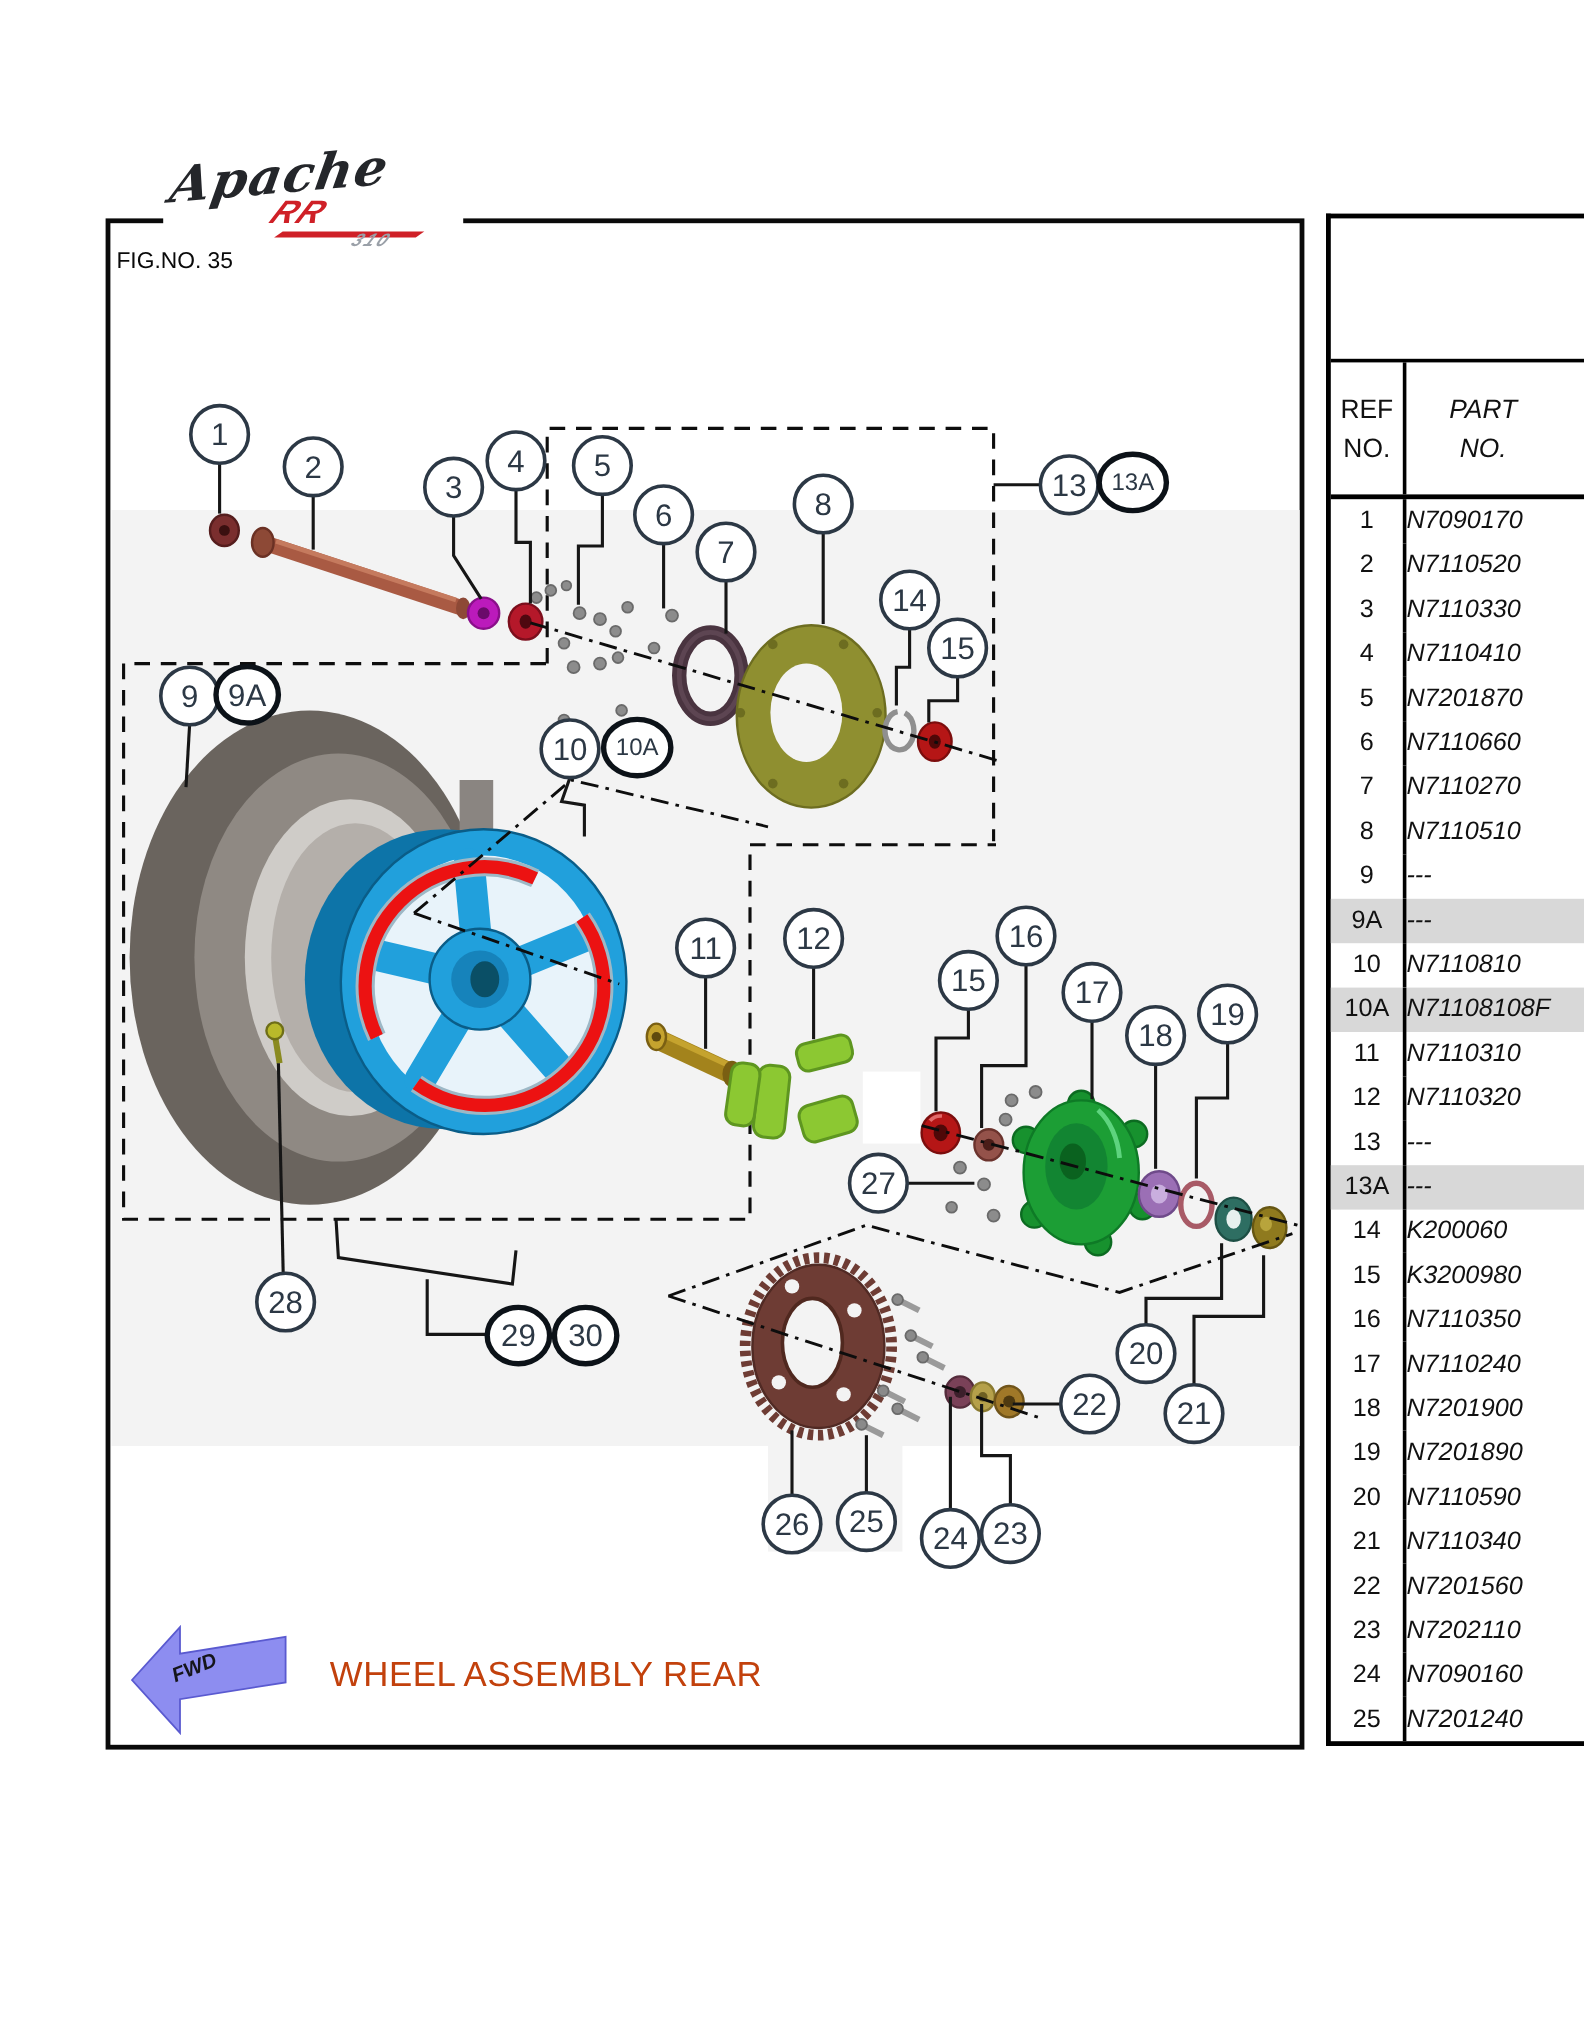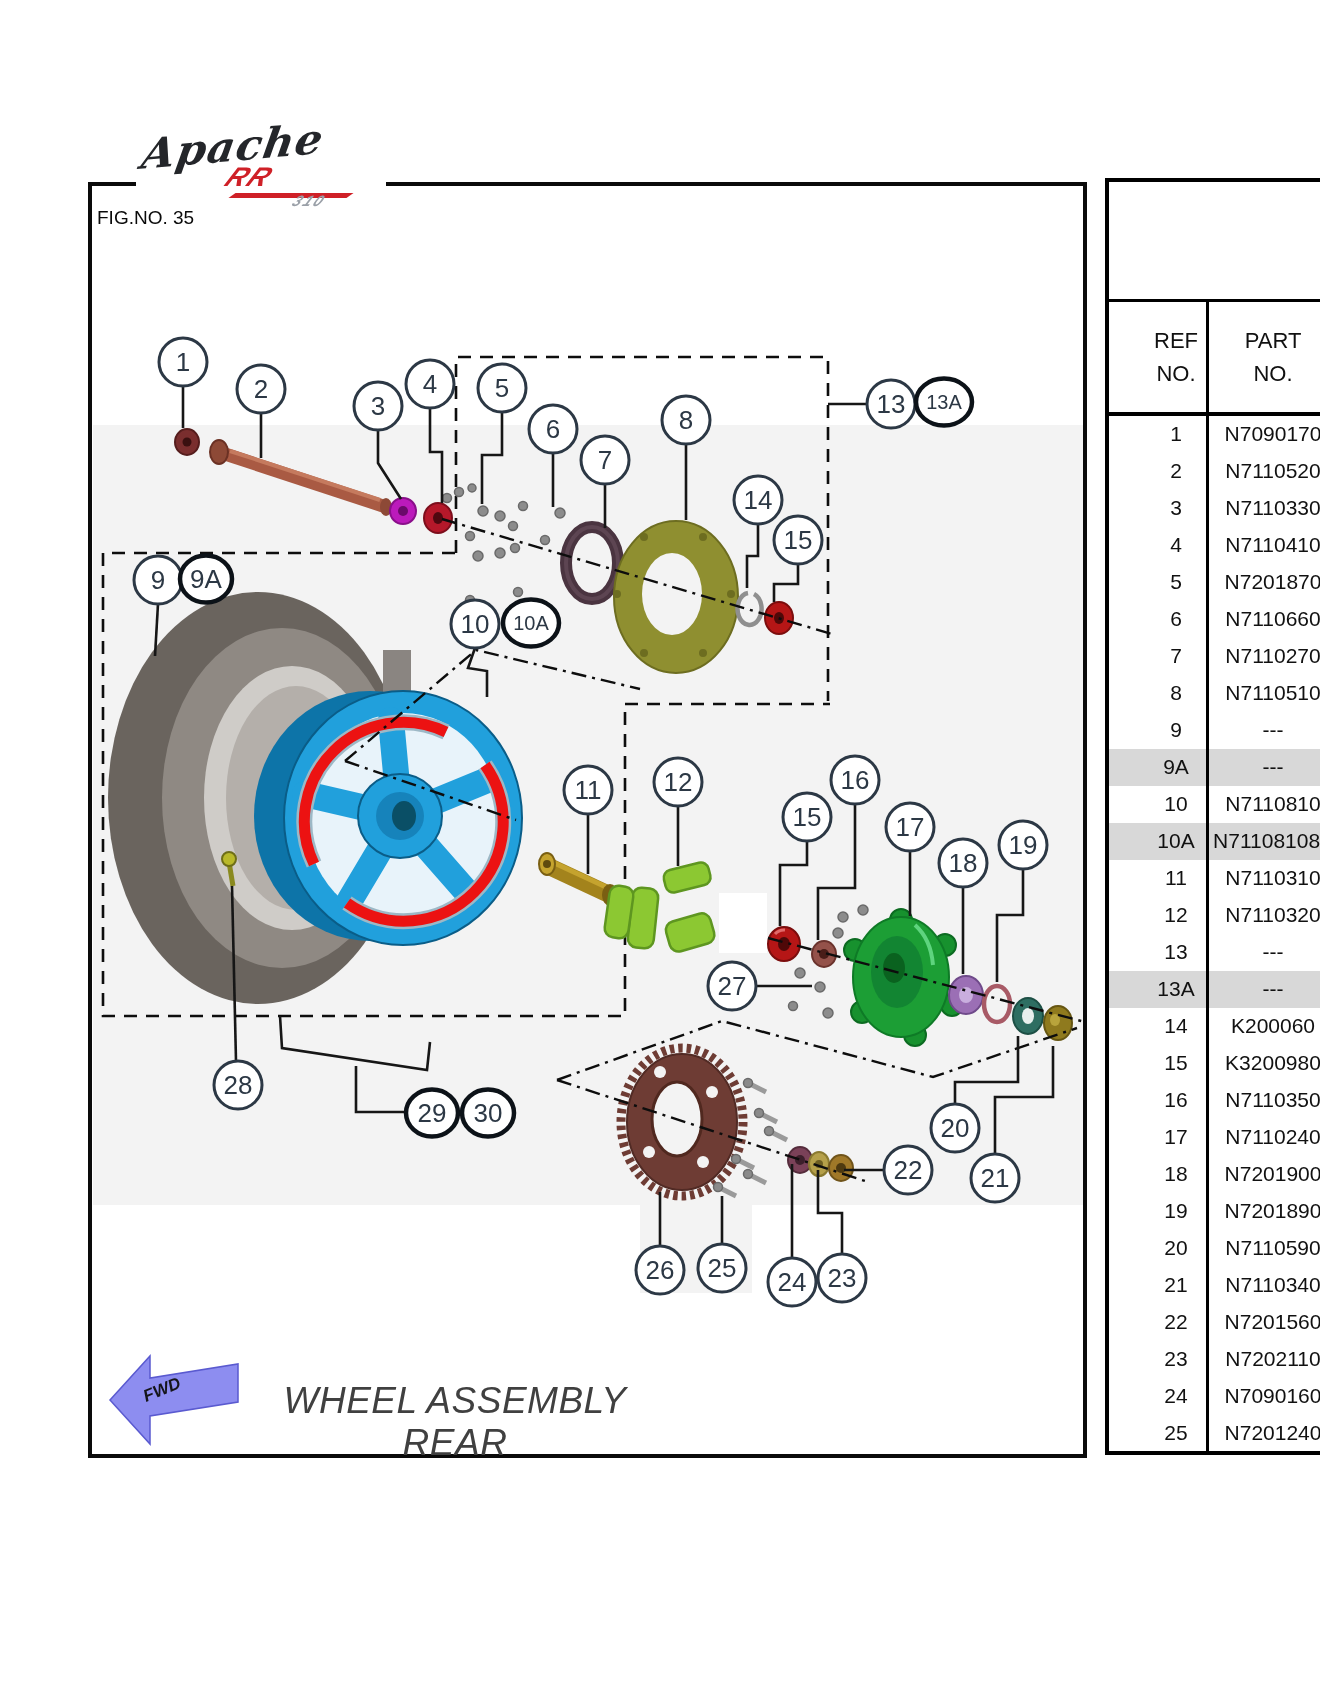--- a/index.html
+++ b/index.html
@@ -9,21 +9,21 @@
     --damper-lime:#8cc832; --fwd-blue:#8d8df0; --logo-red:#cf2027;
   }
   html,body{margin:0;padding:0;background:#fff;}
   .page{position:relative;width:1320px;height:1700px;background:#fff;overflow:hidden;
         font-family:"Liberation Sans",sans-serif;color:#111;}
   .diagram-box{position:absolute;left:88px;top:182px;width:999px;height:1276px;
         border:4px solid #0a0a0a;box-sizing:border-box;z-index:1;background:transparent;}
   .overlay-svg{position:absolute;left:0;top:0;z-index:2;}
   .fig-label{position:absolute;left:97px;top:207px;font-size:19px;color:#0a0a0a;z-index:4;}
   .main-title{position:absolute;left:240px;top:1380px;width:430px;text-align:center;
-        font-size:37px;letter-spacing:0.5px;color:#404040;z-index:4;font-style:italic;}
+        font-size:29px;letter-spacing:0.5px;color:#c2410c;z-index:4;}
   
   .logo{position:absolute;left:136px;top:106px;width:250px;height:102px;background:#fff;z-index:5;}
   .logo-main{position:absolute;left:8px;top:16px;font-family:"DejaVu Serif",serif;font-style:italic;
         font-weight:700;font-size:42px;color:#24262a;transform:skewX(-14deg) rotate(-5deg);
         letter-spacing:1px;white-space:nowrap;}
   .logo-rr{position:absolute;left:92px;top:56px;font-style:italic;font-weight:900;font-size:27px;
         color:var(--logo-red);transform:skewX(-30deg);letter-spacing:2px;}
   .logo-swoosh{position:absolute;left:96px;top:87px;width:118px;height:5px;background:var(--logo-red);
         transform:skewX(-55deg);}
   .logo-model{position:absolute;left:158px;top:86px;font-style:italic;font-weight:700;font-size:15px;
@@ -31,22 +31,22 @@
   
   .parts-table{position:absolute;left:1105px;top:178px;width:260px;height:1277px;z-index:3;
         border-top:4px solid #000;border-left:4px solid #000;border-bottom:4px solid #000;
         box-sizing:border-box;display:flex;flex-direction:column;background:#fff;}
   .t-empty{height:117px;border-bottom:3px solid #000;flex:none;}
   .t-head{height:110px;border-bottom:4px solid #000;flex:none;display:flex;font-size:22px;}
   .t-body{flex:1;display:flex;flex-direction:column;font-size:21px;}
   .t-row{flex:1;display:flex;align-items:center;}
   .t-row.shaded{background:var(--shade);}
   .c-ref{width:60px;border-right:3px solid #000;flex:none;text-align:center;align-self:stretch;
-        display:flex;align-items:center;justify-content:center;padding-left:37px;}
-  .c-part{width:128px;flex:none;text-align:center;}
+        display:flex;align-items:center;justify-content:center;}
+  .c-part{width:128px;flex:none;font-style:italic;}
   .t-head .c-ref,.t-head .c-part{flex-direction:column;display:flex;align-items:center;justify-content:center;line-height:1.5;}
   
   text.callout-label{font-family:"Liberation Sans",sans-serif;fill:var(--callout-ink);}
   text.fwd-text{font-family:"Liberation Sans",sans-serif;font-style:italic;font-weight:bold;
         font-size:17px;fill:#15151a;}
 </style>
 </head>
 <body>
 
 <div class="page">

